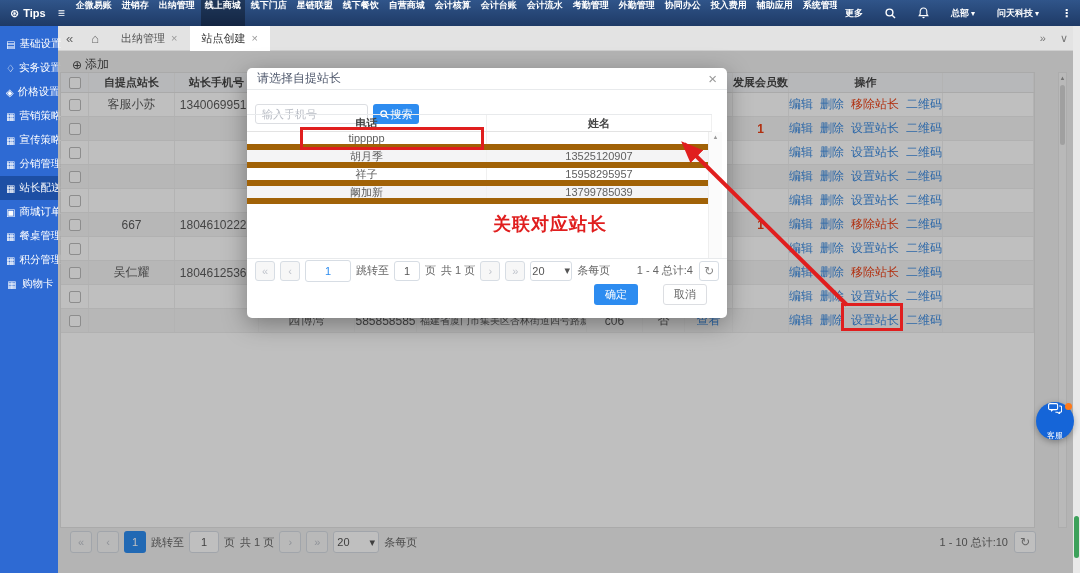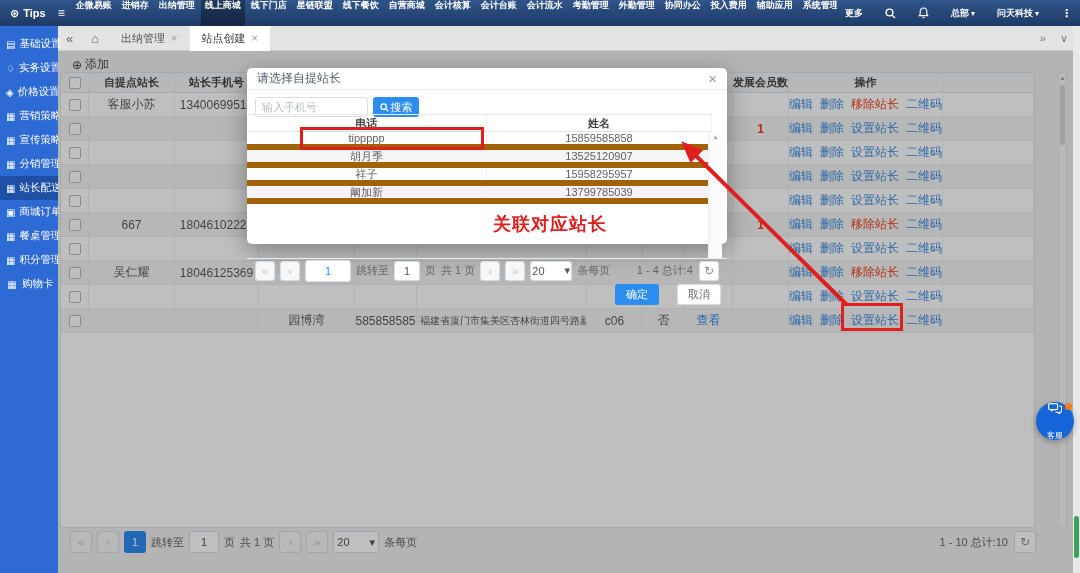--- a/index.html
+++ b/index.html
@@ -67,41 +67,41 @@
 .pg-input{width:30px;height:22px;border:1px solid #d7dde4;border-radius:3px;text-align:center;font-size:11px;color:#555;background:#fff}
 .pg-select{min-width:46px;height:22px;border:1px solid #d7dde4;background:#fff;border-radius:3px;display:flex;align-items:center;justify-content:center;gap:20px;font-size:11px;color:#555;cursor:pointer}
 .pg-right{margin-left:auto;display:flex;align-items:center;gap:6px}
 .pg-refresh{width:22px;height:22px;border:1px solid #d7dde4;background:#fff;border-radius:3px;display:flex;align-items:center;justify-content:center;color:#888;cursor:pointer;font-size:12px}
 .main-pag{position:absolute;left:12px;right:44px;top:478px;height:26px}
 
 
 .dim{position:absolute;left:58px;top:51px;width:1022px;height:522px;background:rgba(0,0,0,.25);z-index:30}
 
 
-.modal{position:absolute;left:247px;top:68px;width:480px;height:176px;background:#fff;border-radius:5px;box-shadow:0 6px 24px rgba(0,0,0,.35);z-index:40;font-size:12px}
+.modal{position:absolute;left:247px;top:68px;width:480px;height:250px;background:#fff;border-radius:5px;box-shadow:0 6px 24px rgba(0,0,0,.35);z-index:40;font-size:12px}
 .m-head{height:22px;border-bottom:1px solid #e8eaec;display:flex;align-items:center;padding:0 10px;color:#515a6e}
 .m-close{margin-left:auto;color:#999;font-size:15px;cursor:pointer;line-height:1}
-.m-search{position:absolute;left:8px;top:29px;display:flex;align-items:center}
+.m-search{position:absolute;left:8px;top:36px;display:flex;align-items:center}
 .m-input{width:113px;height:20px;border:1px solid #dcdee2;border-radius:3px;font-size:11px;padding:0 6px;color:#555;outline:none}
 .m-input::placeholder{color:#b8bcc4}
 .m-search-btn{margin-left:5px;width:46px;height:20px;background:#2d8cf0;border:none;border-radius:3px;color:#fff;font-size:11px;display:flex;align-items:center;justify-content:center;gap:2px;cursor:pointer}
 .m-table{position:absolute;left:0;top:46px;width:465px}
 .m-trow{display:grid;grid-template-columns:240px 225px;height:18px;border-bottom:6px solid #a16207}
 .m-trow.mhead{border-top:1px solid #e8eaec;border-bottom:1px solid #e3e3e3}
 .m-tcell{display:flex;align-items:center;justify-content:center;font-size:11px;color:#606060;overflow:hidden;white-space:nowrap;border-right:1px solid #f0f0f0}
 .mhead .m-tcell{font-weight:bold;color:#444}
 .m-trow.even{background:#f4f4f5}
 .m-scroll{position:absolute;left:461px;top:64px;width:14px;height:126px;background:#fbfbfb;border-left:1px solid #eee;text-align:center}
 .m-scroll .up{font-size:6px;color:#999;display:block;margin-top:2px}
 .m-pag{position:absolute;left:0;top:190px;width:480px;height:24px;border-top:1px solid #e8eaec;padding:0 8px}
 .m-pag .pg-btn,.m-pag .pg-cur{width:20px;height:20px}
 .m-pag .pg-input{width:26px;height:20px}
 .m-pag .pg-select{min-width:42px;height:20px}
 .m-pag .pg-refresh{width:20px;height:20px}
-.m-foot{position:absolute;left:0;top:214px;width:480px;height:24px;display:flex;justify-content:flex-end;align-items:center;gap:18px;padding-right:6px}
+.m-foot{position:absolute;left:0;top:214px;width:480px;height:24px;display:flex;justify-content:flex-end;align-items:center;gap:25px;padding-right:20px}
 .btn-ok{width:44px;height:21px;background:#2d8cf0;color:#fff;border:none;border-radius:3px;font-size:11px;cursor:pointer}
 .btn-cancel{width:44px;height:21px;background:#fff;color:#666;border:1px solid #dcdee2;border-radius:3px;font-size:11px;cursor:pointer}
 
 
 .anno{position:absolute;left:0;top:0;width:1080px;height:573px;z-index:50;pointer-events:none}
 .red-box1{position:absolute;left:300px;top:127px;width:184px;height:23px;border:3px solid #e01e1e}
 .red-box2{position:absolute;left:841px;top:303px;width:62px;height:28px;border:3px solid #e01e1e}
 .callout{position:absolute;left:493px;top:212px;font-size:18px;font-weight:bold;color:#e01e1e;letter-spacing:1px;white-space:nowrap}
 
 
@@ -553,21 +553,20 @@
         <span>搜索</span>
       </button>
     </div>
     <div class="m-table" id="modal-table">
         <div class="m-trow mhead">
           <div class="m-tcell">电话</div>
           <div class="m-tcell">姓名</div>
         </div>
         <div class="m-trow">
           <div class="m-tcell">tippppp</div>
-          <div class="m-tcell">15859585858</div>
         </div>
         <div class="m-trow even">
           <div class="m-tcell">胡月季</div>
           <div class="m-tcell">13525120907</div>
         </div>
         <div class="m-trow">
           <div class="m-tcell">祥子</div>
           <div class="m-tcell">15958295957</div>
         </div>
         <div class="m-trow even">

